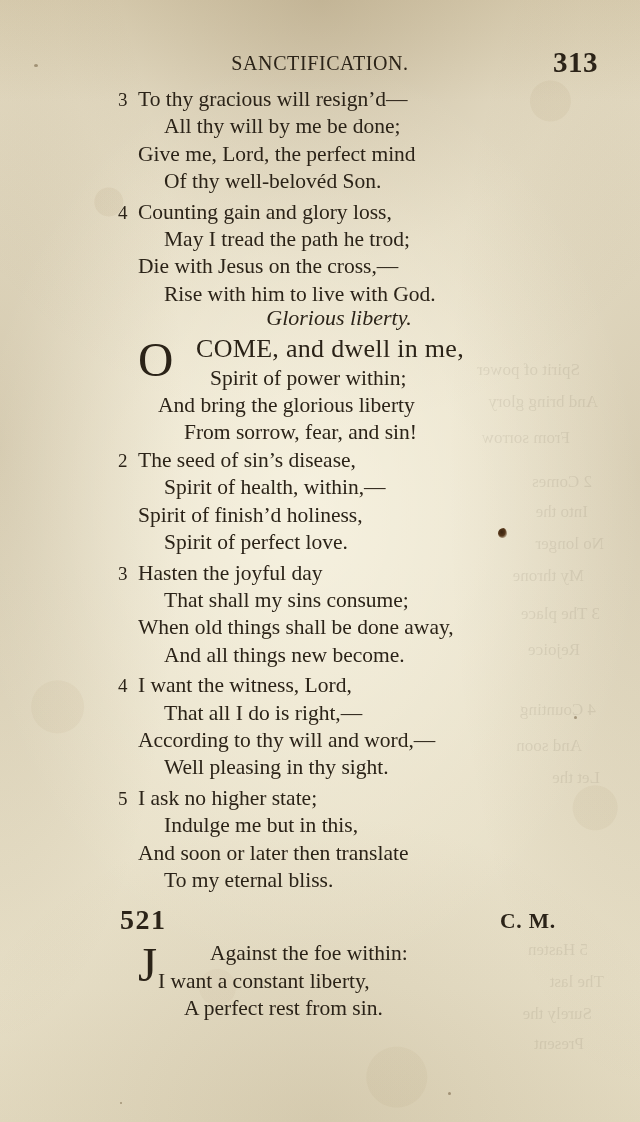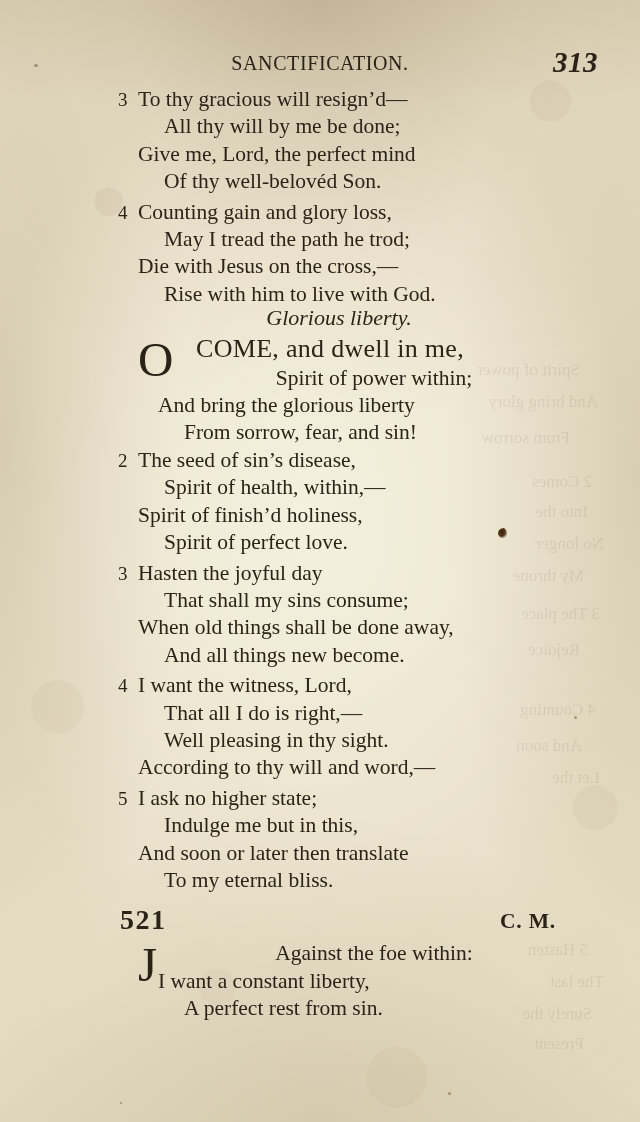--- a/index.html
+++ b/index.html
@@ -96,21 +96,20 @@
     font-weight: 400;
   }
 
   .folio {
     position: absolute;
     right: 42px;
     top: 46px;
     font-size: 29px;
     font-weight: 700;
     letter-spacing: 0.5px;
-    font-style: italic;
   }
 
   .column {
     position: absolute;
     left: 118px;
     top: 86px;
     width: 420px;
   }
 
   .stanza {
@@ -177,21 +176,21 @@
   .dropcap {
     position: absolute;
     left: 20px;
     top: 0px;
     font-size: 49px;
     line-height: 50px;
     font-weight: 400;
     font-family: "Liberation Serif", "DejaVu Serif", serif;
   }
   .dropblock .line.d1 { padding-left: 58px; }
-  .dropblock .line.d2 { padding-left: 72px; text-align: center; }
+  .dropblock .line.d2 { padding-left: 72px; }
 
   .smallcaps {
     font-size: 26px;
     letter-spacing: 0.3px;
   }
 </style>
 </head>
 <body>
 
 <div class="page">
@@ -265,22 +264,22 @@
       <div class="stanza">
         <div class="line l-odd"><span class="vnum">3</span><span>Hasten the joyful day</span></div>
         <div class="line l-even">That shall my sins consume;</div>
         <div class="line l-odd">When old things shall be done away,</div>
         <div class="line l-even">And all things new become.</div>
       </div>
 
       <div class="stanza">
         <div class="line l-odd"><span class="vnum">4</span><span>I want the witness, Lord,</span></div>
         <div class="line l-even">That all I do is right,—</div>
+        <div class="line l-odd">According to thy will and word,—</div>
         <div class="line l-even">Well pleasing in thy sight.</div>
-        <div class="line l-odd">According to thy will and word,—</div>
       </div>
 
       <div class="stanza tight">
         <div class="line l-odd"><span class="vnum">5</span><span>I ask no higher state;</span></div>
         <div class="line l-even">Indulge me but in this,</div>
         <div class="line l-odd">And soon or later then translate</div>
         <div class="line l-even">To my eternal bliss.</div>
       </div>
 
       <div class="hymn-head">

